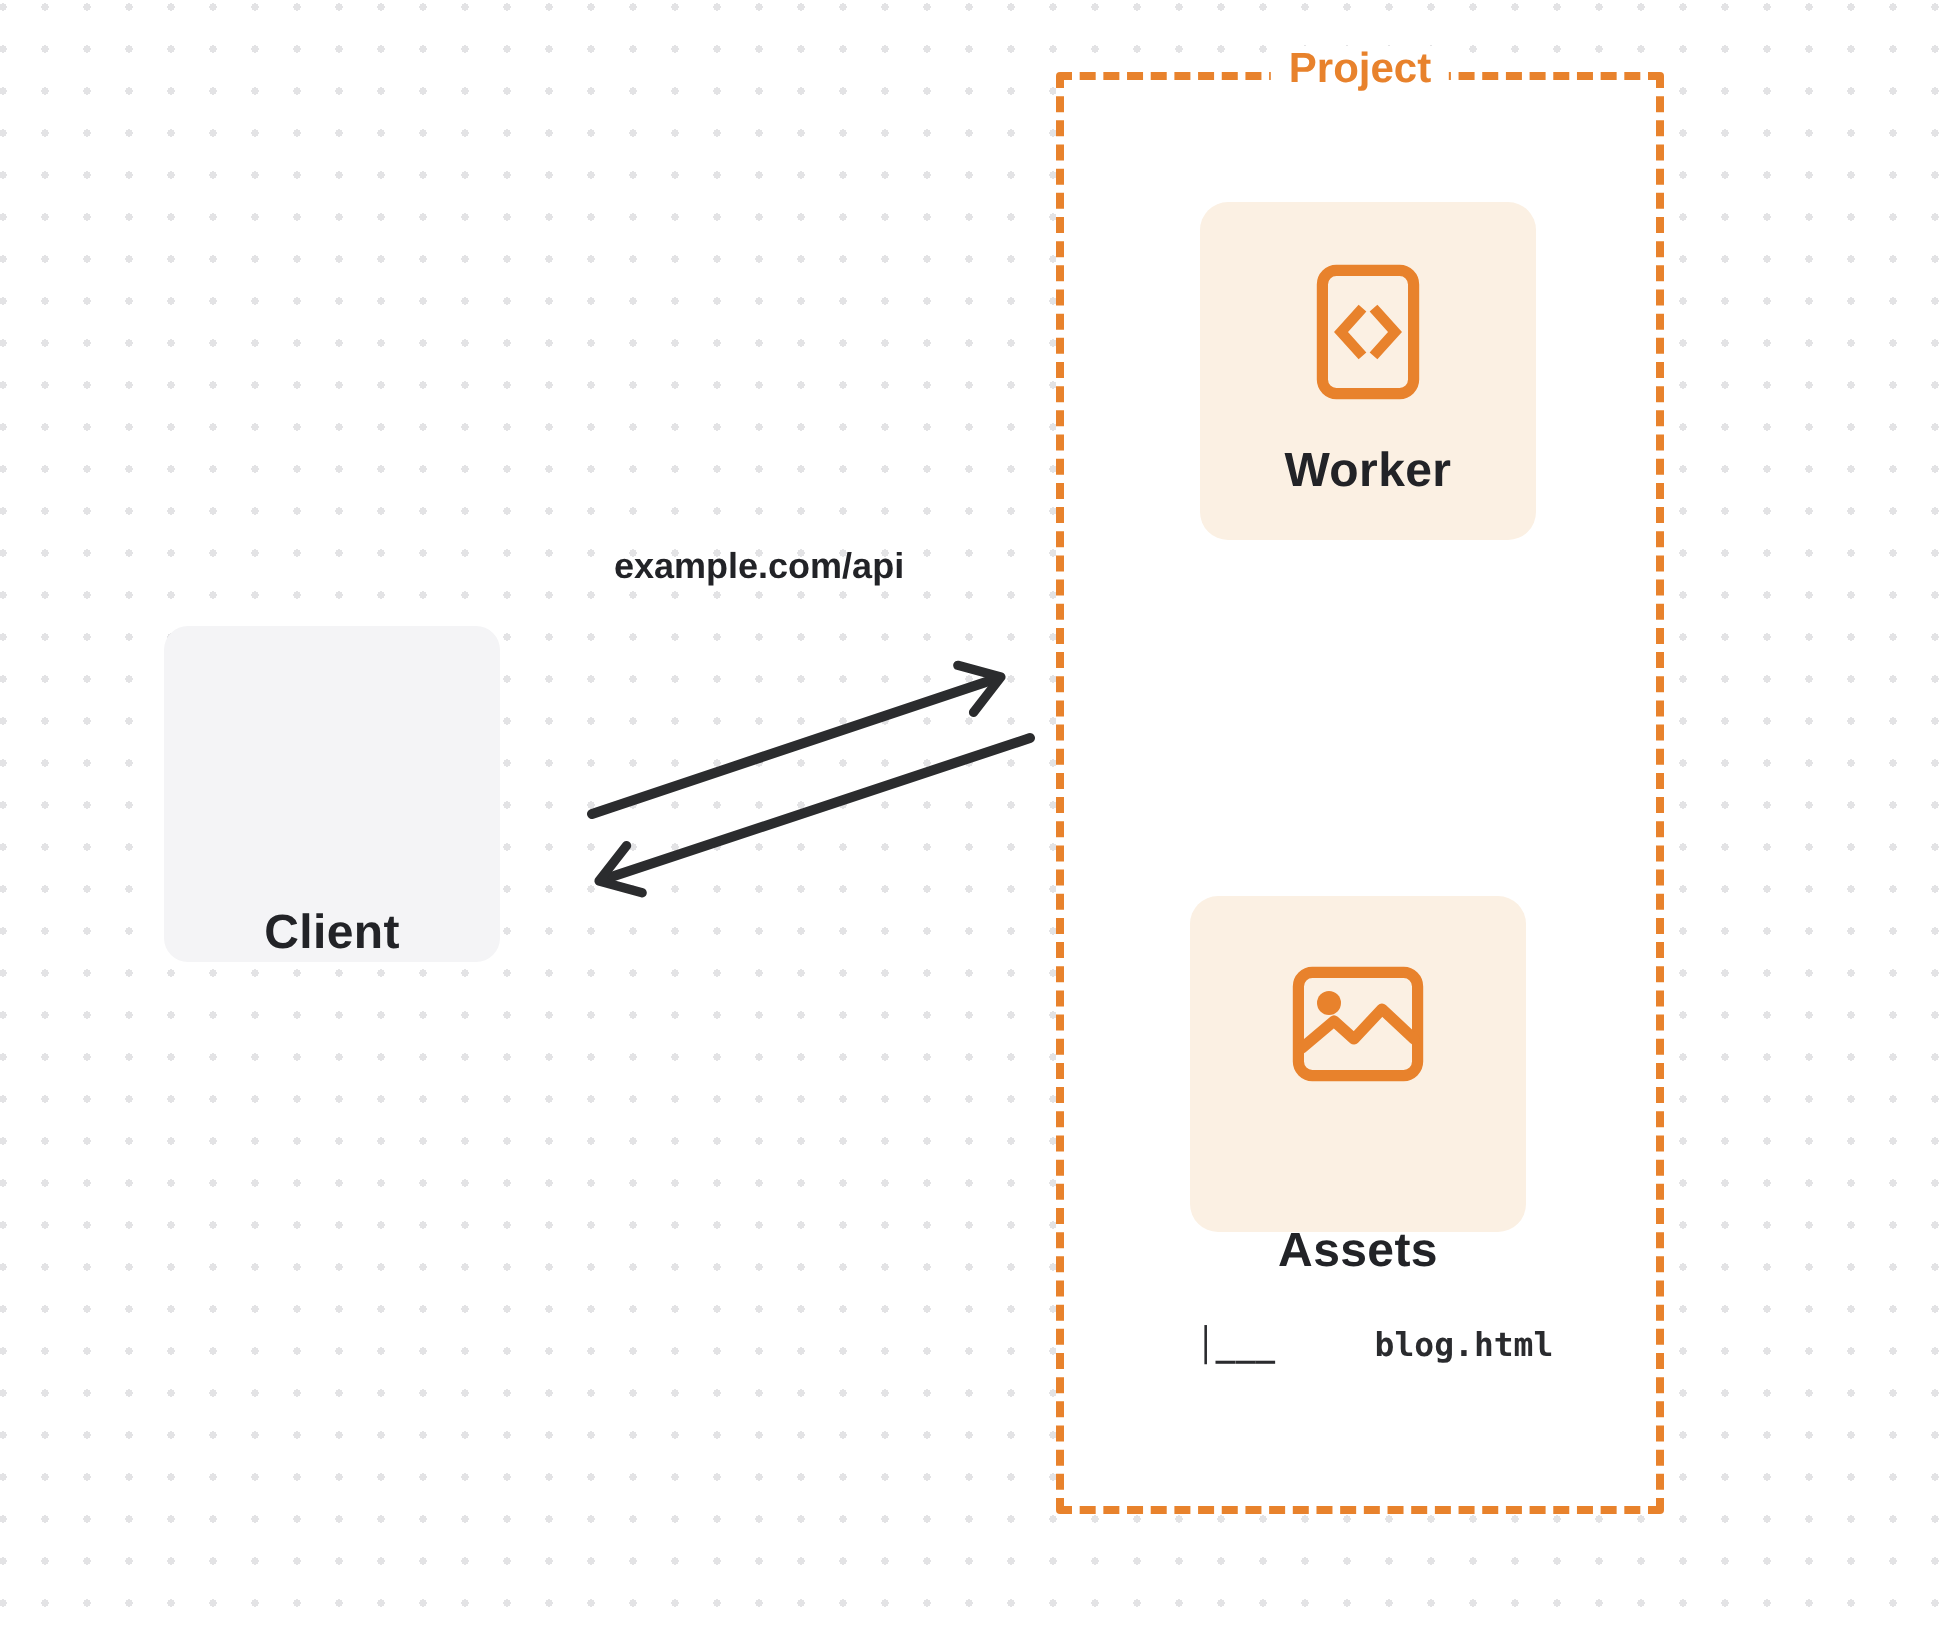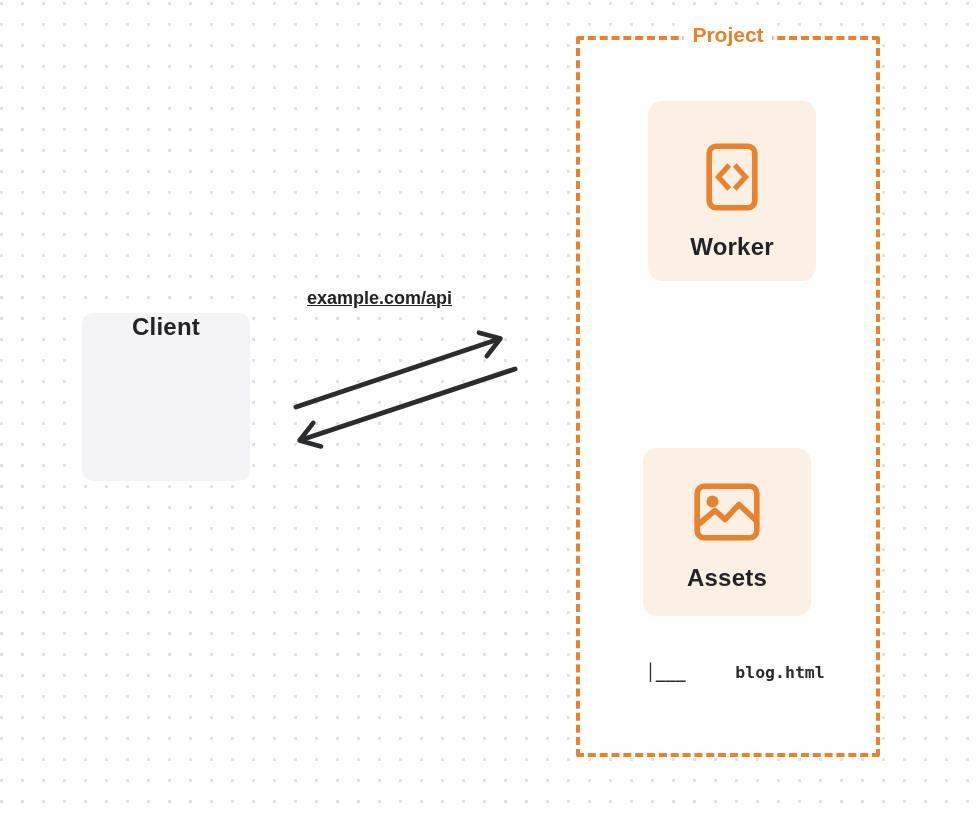--- a/index.html
+++ b/index.html
@@ -24,40 +24,39 @@
     width: 980px; height: 818px;
     pointer-events: none;
   }
   .client-card {
     position: absolute;
     left: 82px; top: 313px;
     width: 168px; height: 168px;
     background: #F4F4F6;
     border-radius: 12px;
     display: flex;
-    align-items: flex-start;
+    align-items: flex-end;
     justify-content: center;
   }
   .node-label {
     font-size: 24px;
     font-weight: 700;
     color: #222327;
     letter-spacing: 0.2px;
   }
   .request-label {
     position: absolute;
-    left: 307px; top: 288px;
+    left: 307px; top: 273px;
     font-size: 18px;
     font-weight: 700;
     color: #222327;
-    text-decoration: underline;
   }
   .project-box {
     position: absolute;
-    left: 576px; top: 36px;
+    left: 528px; top: 36px;
     width: 304px; height: 721px;
     box-sizing: border-box;
     border: 4px dashed #E8822C;
     border-radius: 2px;
     background: #FFFFFF;
     text-decoration: underline;
   }
   .project-title {
     position: absolute;
     top: -17px;
@@ -74,26 +73,26 @@
     position: absolute;
     background: #FBF0E3;
     border-radius: 14px;
     display: flex;
     flex-direction: column;
     align-items: center;
   }
   .worker-card {
     left: 68px; top: 61px;
     width: 168px; height: 165px;
-    padding-top: 15px;
+    padding-top: 4px;
   }
   .worker-card .icon-wrap { margin-top: 27px; }
   .assets-card {
     left: 63px; top: 408px;
-    width: 168px; height: 168px;
+    width: 168px; height: 168px; gap: 48px;
   }
   .assets-card .icon-wrap { margin-top: 34px; }
   .service-card .node-label { margin-top: 22px; }
   .icon-wrap { line-height: 0; }
   .file-tree {
     position: absolute;
     left: 46px; top: 580px;
     font-family: "DejaVu Sans Mono", monospace;
     font-size: 16.5px;
     font-weight: 700;

